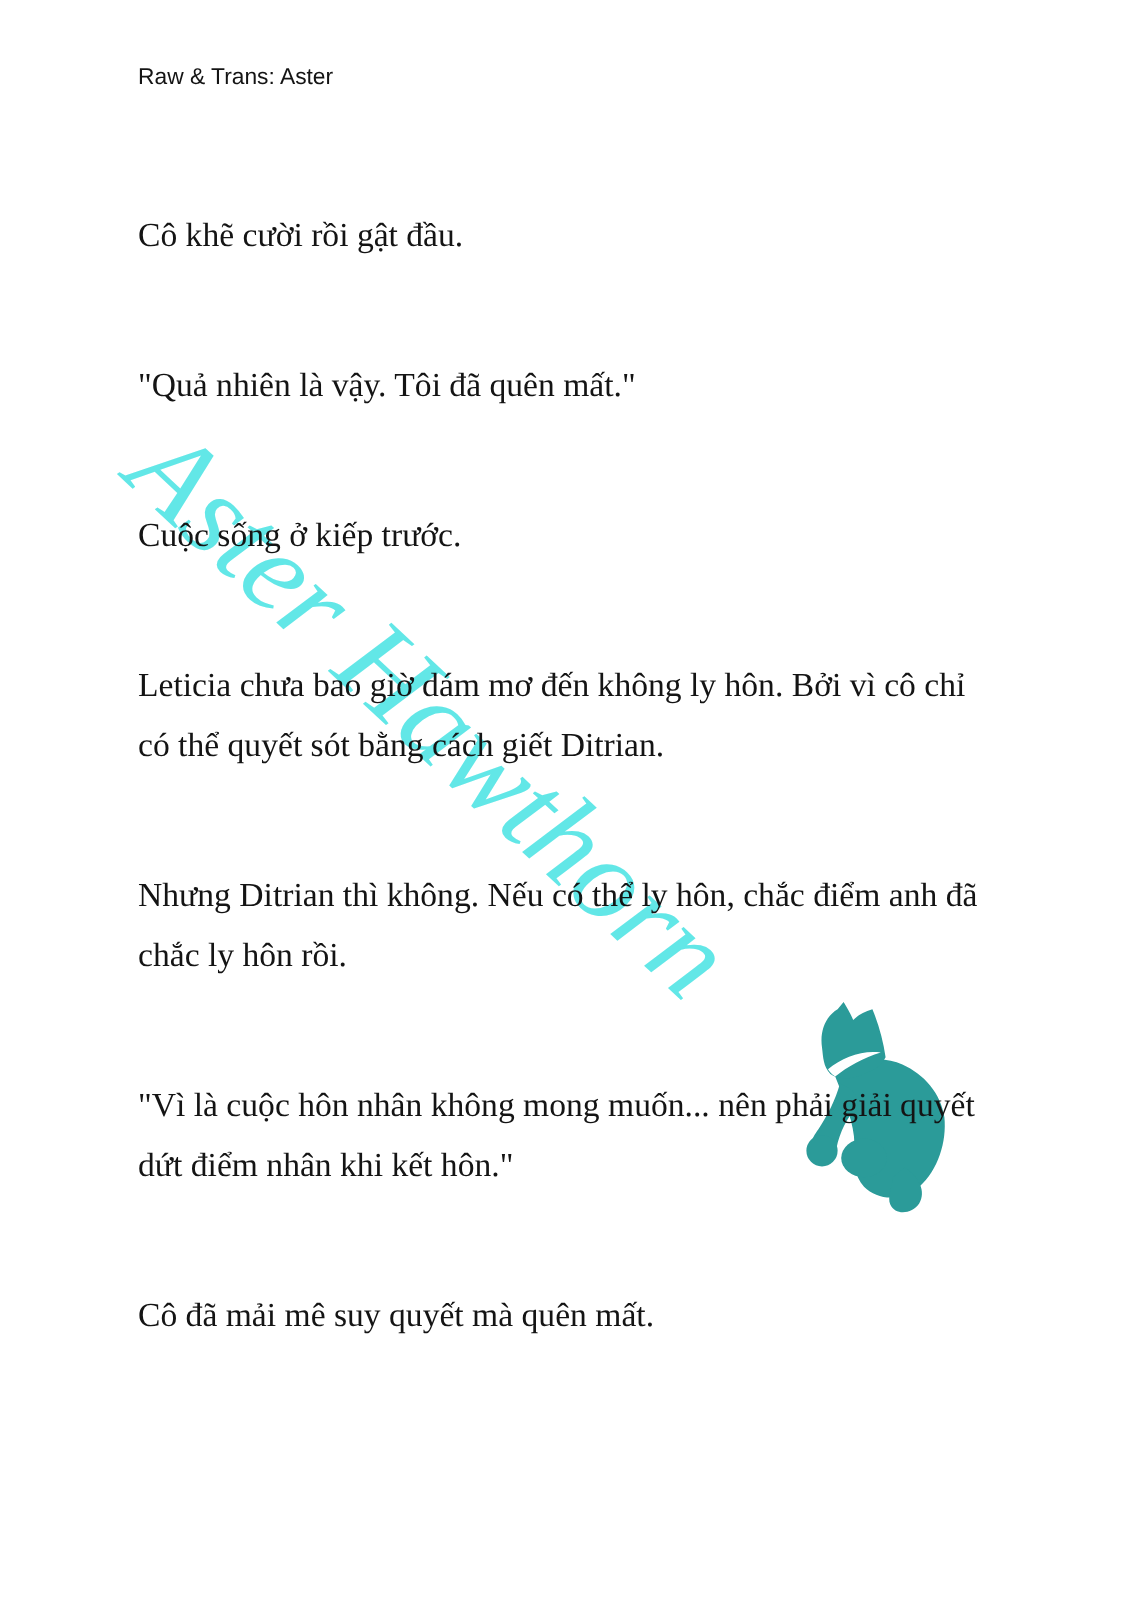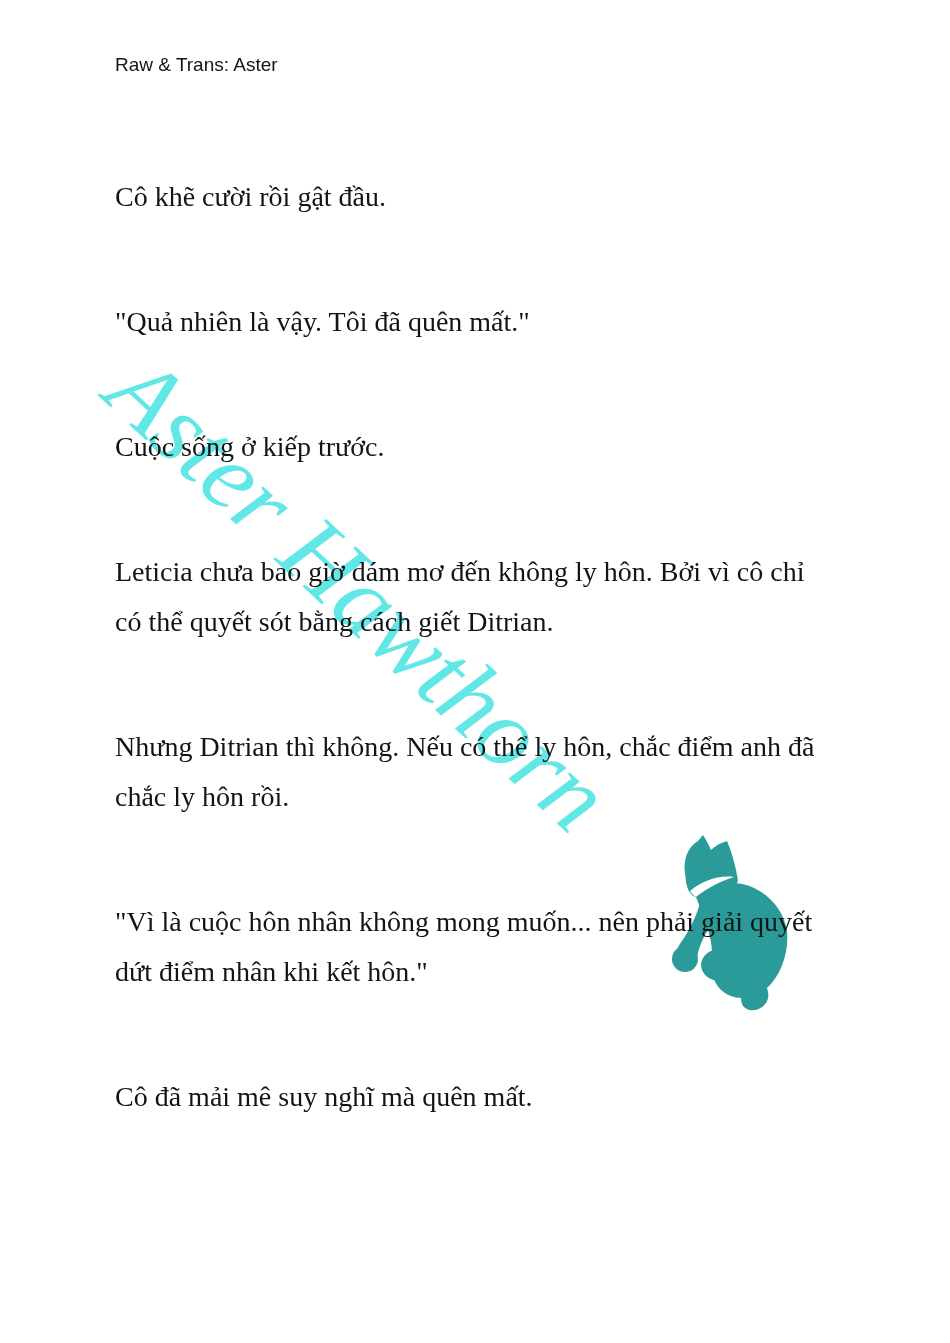--- a/index.html
+++ b/index.html
@@ -126,17 +126,17 @@
       <span class="text-line">Nhưng Ditrian thì không. Nếu có thể ly hôn, chắc điểm anh đã</span>
       <span class="text-line">chắc ly hôn rồi.</span>
     </p>
 
     <p class="para">
       <span class="text-line">"Vì là cuộc hôn nhân không mong muốn... nên phải giải quyết</span>
       <span class="text-line">dứt điểm nhân khi kết hôn."</span>
     </p>
 
     <p class="para">
-      <span class="text-line">Cô đã mải mê suy nghĩ mà quên mất.</span>
+      <span class="text-line">Cô đã mải mê suy quyết mà quên mất.</span>
     </p>
 
   </div>
 </div>
 
 </body></html>

